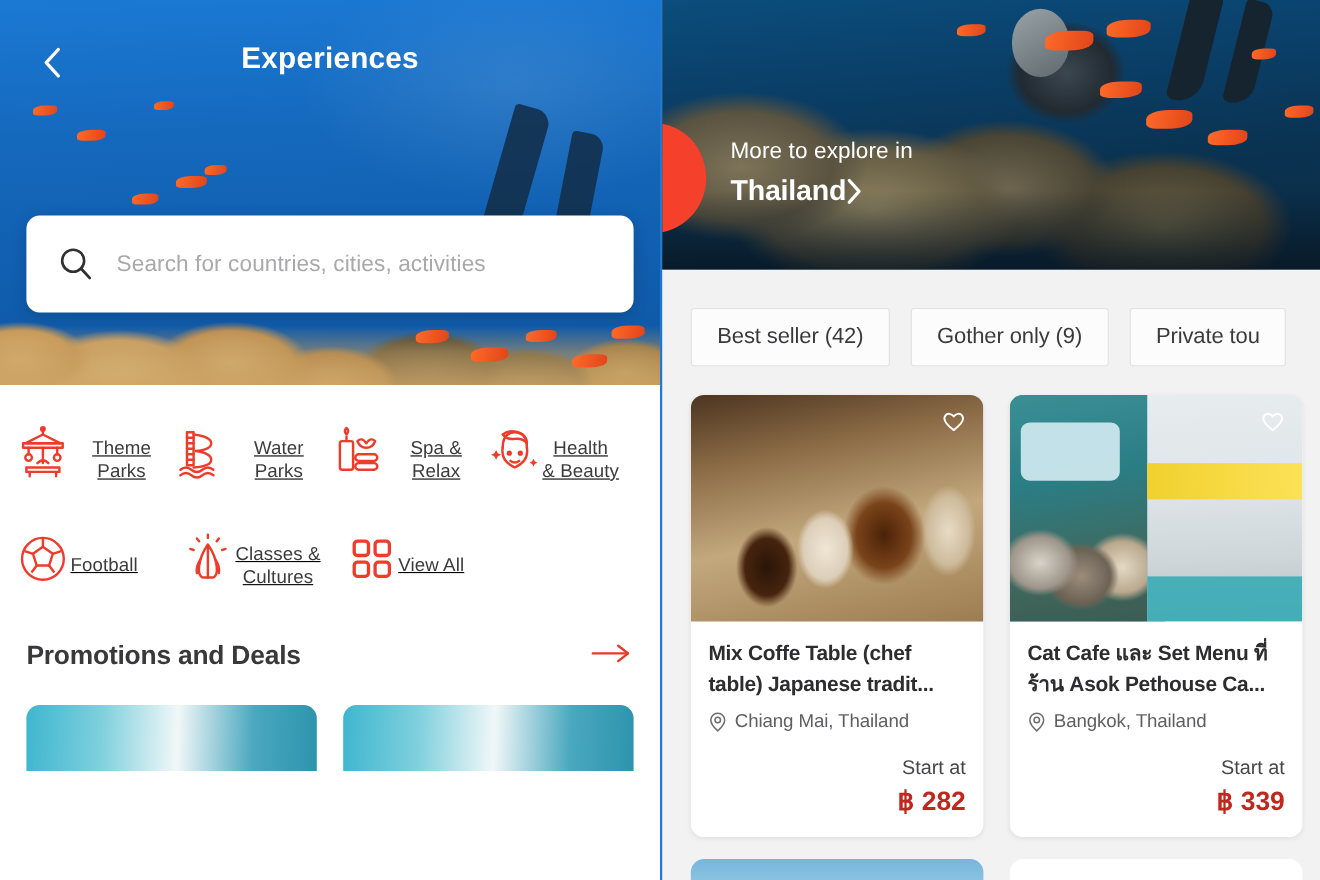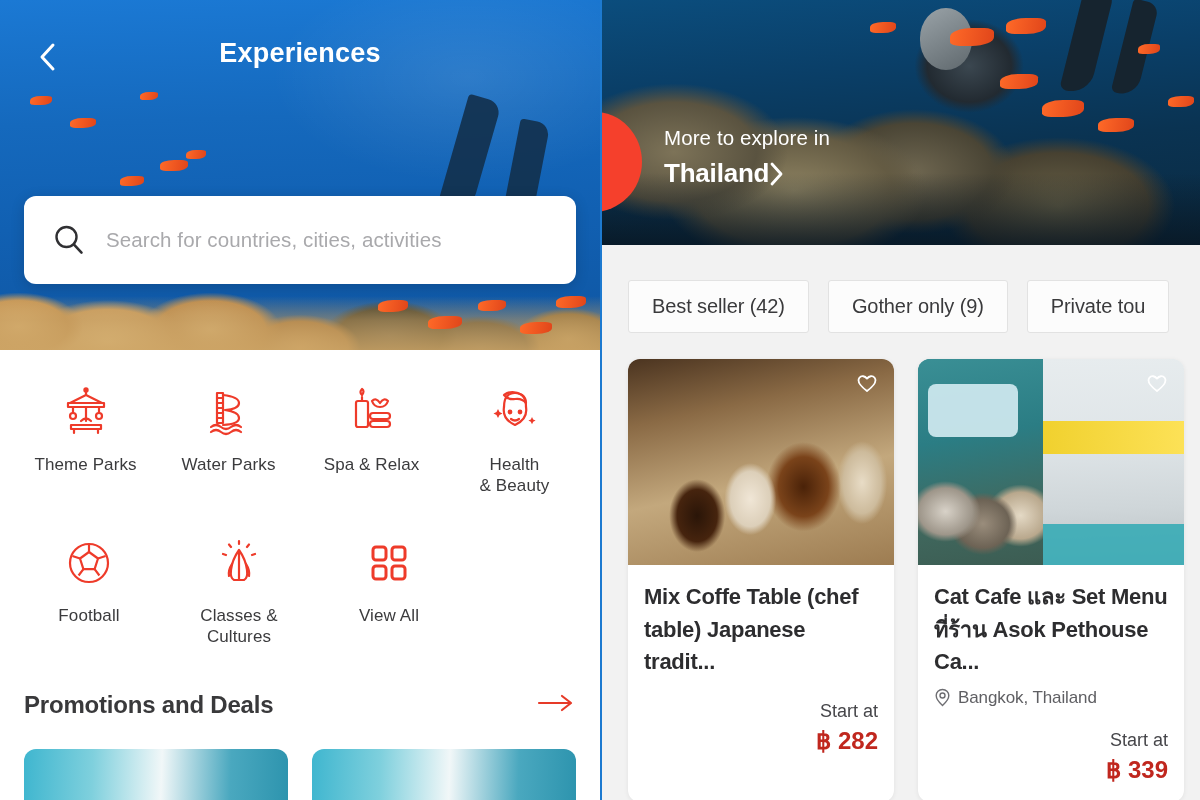--- a/index.html
+++ b/index.html
@@ -63,22 +63,22 @@
     position: absolute; left: 24px; top: 196px; width: 552px; height: 88px;
     background: #ffffff; border-radius: 12px; display: flex; align-items: center;
     padding: 0 28px; gap: 20px; box-shadow: 0 3px 14px rgba(0,0,0,0.16);
   }
   .search-ph { color: #a9a9ac; font-size: 20.5px; letter-spacing: 0.1px; }
 
   
   .cats { padding: 32px 14px 0 14px; }
   .cat-row { display: flex; }
   .cat {
-    width: 150px; display: flex; flex-direction: column;
-    align-items: center; cursor: pointer;
+    width: 150px; display: flex; flex-direction: row;
+    align-items: center; cursor: pointer; text-decoration: underline;
   }
   .cat-ic { height: 60px; display: flex; align-items: center; justify-content: center; }
   .cat-lb {
     margin-top: 12px; font-size: 17px; color: #3b3b3d; text-align: center;
     line-height: 1.25; letter-spacing: 0.1px; max-width: 120px;
   }
   .cat-row + .cat-row { margin-top: 36px; }
 
   .promo-head {
     display: flex; align-items: center; justify-content: space-between;
@@ -183,21 +183,21 @@
     background: linear-gradient(90deg, #f2cf1e, #ffe14a);
     opacity: 0.92;
   }
   .cat-teal {
     position: absolute; right: 0; bottom: 0; width: 100%; height: 20%;
     background: #2fa9b4; opacity: 0.85;
   }
   .heart { position: absolute; right: 16px; top: 14px; cursor: pointer; }
   .pbody { padding: 16px 16px 18px 16px; }
   .ptitle {
-    font-size: 22px; font-weight: bold; color: #2d2d2f; line-height: 1.48;
+    font-size: 19px; font-weight: bold; color: #2d2d2f; line-height: 1.48;
     letter-spacing: -0.25px;
   }
   .ploc { display: flex; align-items: center; gap: 7px; margin-top: 9px; }
   .ploc-t { font-size: 17px; color: #5f5f63; letter-spacing: -0.1px; }
   .pstart { margin-top: 22px; text-align: right; font-size: 18px; color: #46464a; }
   .pprice { margin-top: 5px; text-align: right; font-size: 24px; font-weight: bold; color: #c0271e; }
   .next-row { display: flex; gap: 24px; padding: 20px 0 0 26px; }
   .next-card {
     width: 266px; height: 40px; border-radius: 12px 12px 0 0; flex: none;
   }
@@ -411,20 +411,27 @@
       <div class="pcard">
         <div class="pimg coffee">
           <div class="heart">
             <svg width="22" height="20" viewBox="0 0 22 20">
               <path d="M11 18 C3 12 1 8 3.4 4.8 C5.4 2.2 9 3 11 5.6 C13 3 16.6 2.2 18.6 4.8 C21 8 19 12 11 18Z" fill="none" stroke="#ffffff" stroke-width="1.8" stroke-linejoin="round"></path>
             </svg>
           </div>
         </div>
         <div class="pbody">
           <div class="ptitle">Mix Coffe Table (chef table) Japanese tradit...</div>
+          <div class="ploc">
+            <svg width="17" height="19" viewBox="0 0 17 19">
+              <path d="M8.5 1.5 C4.9 1.5 2.2 4.2 2.2 7.6 C2.2 12 8.5 17.5 8.5 17.5 C8.5 17.5 14.8 12 14.8 7.6 C14.8 4.2 12.1 1.5 8.5 1.5Z" fill="none" stroke="#6e6e72" stroke-width="1.4"></path>
+              <circle cx="8.5" cy="7.5" r="2.5" fill="none" stroke="#6e6e72" stroke-width="1.4"></circle>
+            </svg>
+            <div class="ploc-t">Chiang Mai, Thailand</div>
+          </div>
           <div class="pstart">Start at</div>
           <div class="pprice">฿ 282</div>
         </div>
       </div>
 
       <div class="pcard">
         <div class="pimg cat">
           <div class="cat-left">
             <div class="cat-sign"></div>
           </div>

